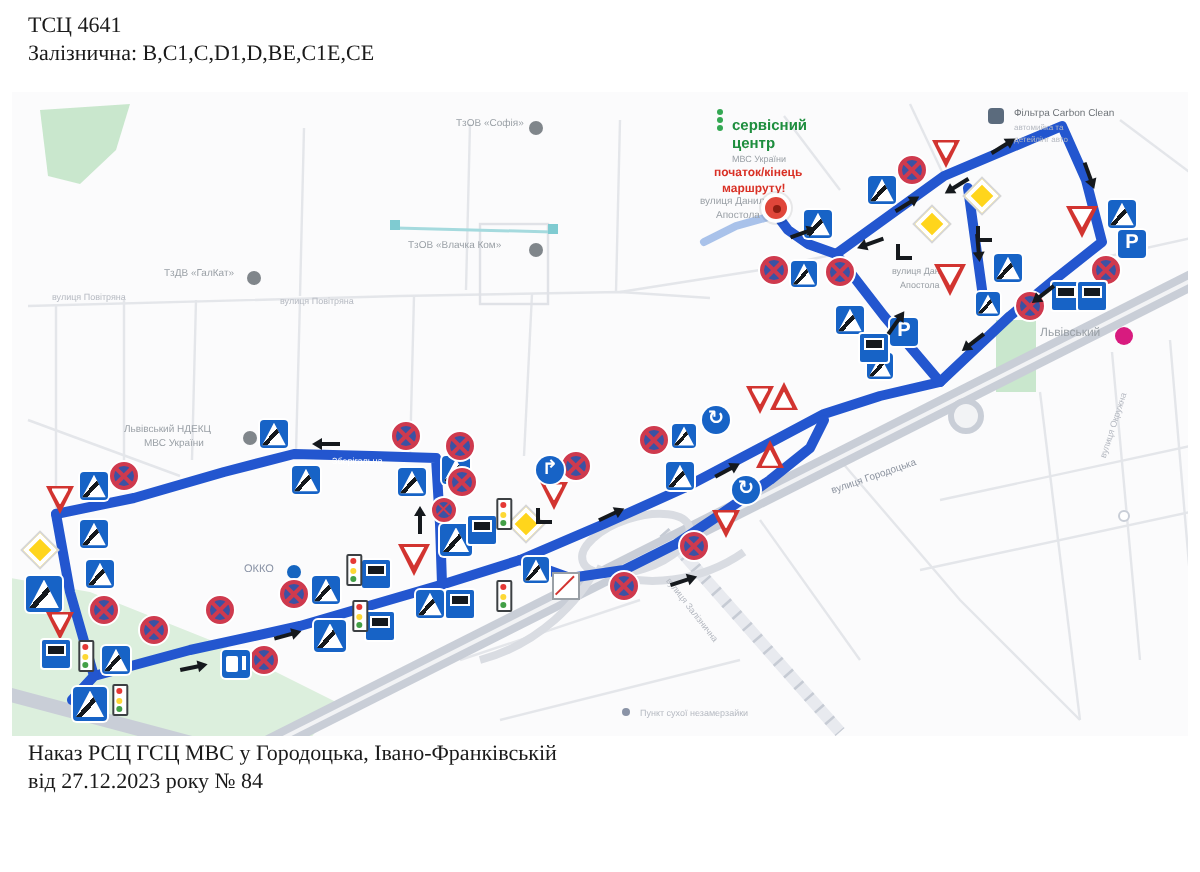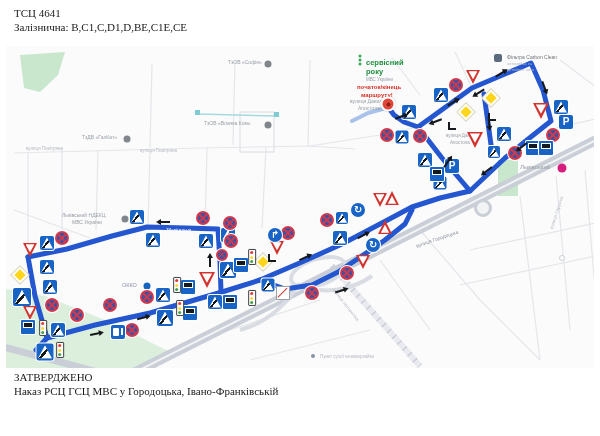--- a/index.html
+++ b/index.html
@@ -251,21 +251,21 @@
         <span class="lbl" style="left: 204px; top: 120px; font-size: 5px;">ТзОВ «Влачка Ком»</span>
         <span class="lbl" style="left: 82px; top: 134px; font-size: 5px;">ТзДВ «ГалКат»</span>
         <span class="lbl" style="left: 26px; top: 146px; font-size: 4.5px; color: rgb(182, 186, 194);">вулиця Повітряна</span>
         <span class="lbl" style="left: 140px; top: 148px; font-size: 4.5px; color: rgb(182, 186, 194);">вулиця Повітряна</span>
         <span class="lbl" style="left: 62px; top: 212px; font-size: 5px;">Львівський НДЕКЦ</span>
         <span class="lbl" style="left: 72px; top: 219px; font-size: 5px;">МВС України</span>
         <span class="lbl" style="left: 166px; top: 228px; font-size: 4.5px; color: rgb(255, 255, 255);">Зберігальна</span>
         <span class="lbl" style="left: 350px; top: 98px; font-size: 5px;">вулиця Данила</span>
         <span class="lbl" style="left: 358px; top: 105px; font-size: 5px;">Апостола</span>
         <span class="lbl" style="left: 366px; top: 58px; font-size: 7.5px; color: rgb(30, 142, 62); font-weight: bold;">сервісний</span>
-        <span class="lbl" style="left: 366px; top: 67px; font-size: 7.5px; color: rgb(30, 142, 62); font-weight: bold;">року</span>
+        <span class="lbl" style="left: 366px; top: 67px; font-size: 7.5px; color: rgb(30, 142, 62); font-weight: bold;">центр</span>
         <span class="lbl" style="left: 366px; top: 77px; font-size: 4.5px;">МВС України</span>
         <span class="lbl" style="left: 357px; top: 84px; font-size: 6px; color: rgb(217, 48, 37); font-weight: bold;">початок/кінець</span>
         <span class="lbl" style="left: 361px; top: 92px; font-size: 6px; color: rgb(217, 48, 37); font-weight: bold;">маршруту!</span>
         <span class="lbl" style="left: 446px; top: 133px; font-size: 4.5px;">вулиця Данила</span>
         <span class="lbl" style="left: 450px; top: 140px; font-size: 4.5px;">Апостола</span>
         <span class="lbl" style="left: 507px; top: 54px; font-size: 5px; color: rgb(112, 117, 122);">Фільтра Carbon Clean</span>
         <span class="lbl" style="left: 507px; top: 61px; font-size: 4px; color: rgb(182, 186, 194);">автомийка та</span>
         <span class="lbl" style="left: 507px; top: 67px; font-size: 4px; color: rgb(182, 186, 194);">детейлінг авто</span>
         <span class="lbl" style="left: 520px; top: 164px; font-size: 6px;">Львівський</span>
         <span class="lbl" style="left: 122px; top: 282px; font-size: 5.5px; color: rgb(138, 147, 166);">ОККО</span>
@@ -304,15 +304,15 @@
         <span class="arw" style="left: 484px; top: 121px; transform: rotate(85deg);"></span>
         <span class="cnr" style="left: 268px; top: 254px;"></span>
         <span class="cnr" style="left: 488px; top: 113px;"></span>
         <span class="cnr" style="left: 448px; top: 122px;"></span>
         <div id="start-marker" style="left: 388px; top: 104px;"></div>
       </div>
   </div>
 </div>
 
 <div id="footer" class="doc-text">
-  <p>ЗАТВЕРДЖЕНО</p>
   <p>Наказ РСЦ ГСЦ МВС у Городоцька, Івано-Франківській</p>
+  <p>від 27.12.2023 року № 84</p>
 </div>
 
 </body></html>

